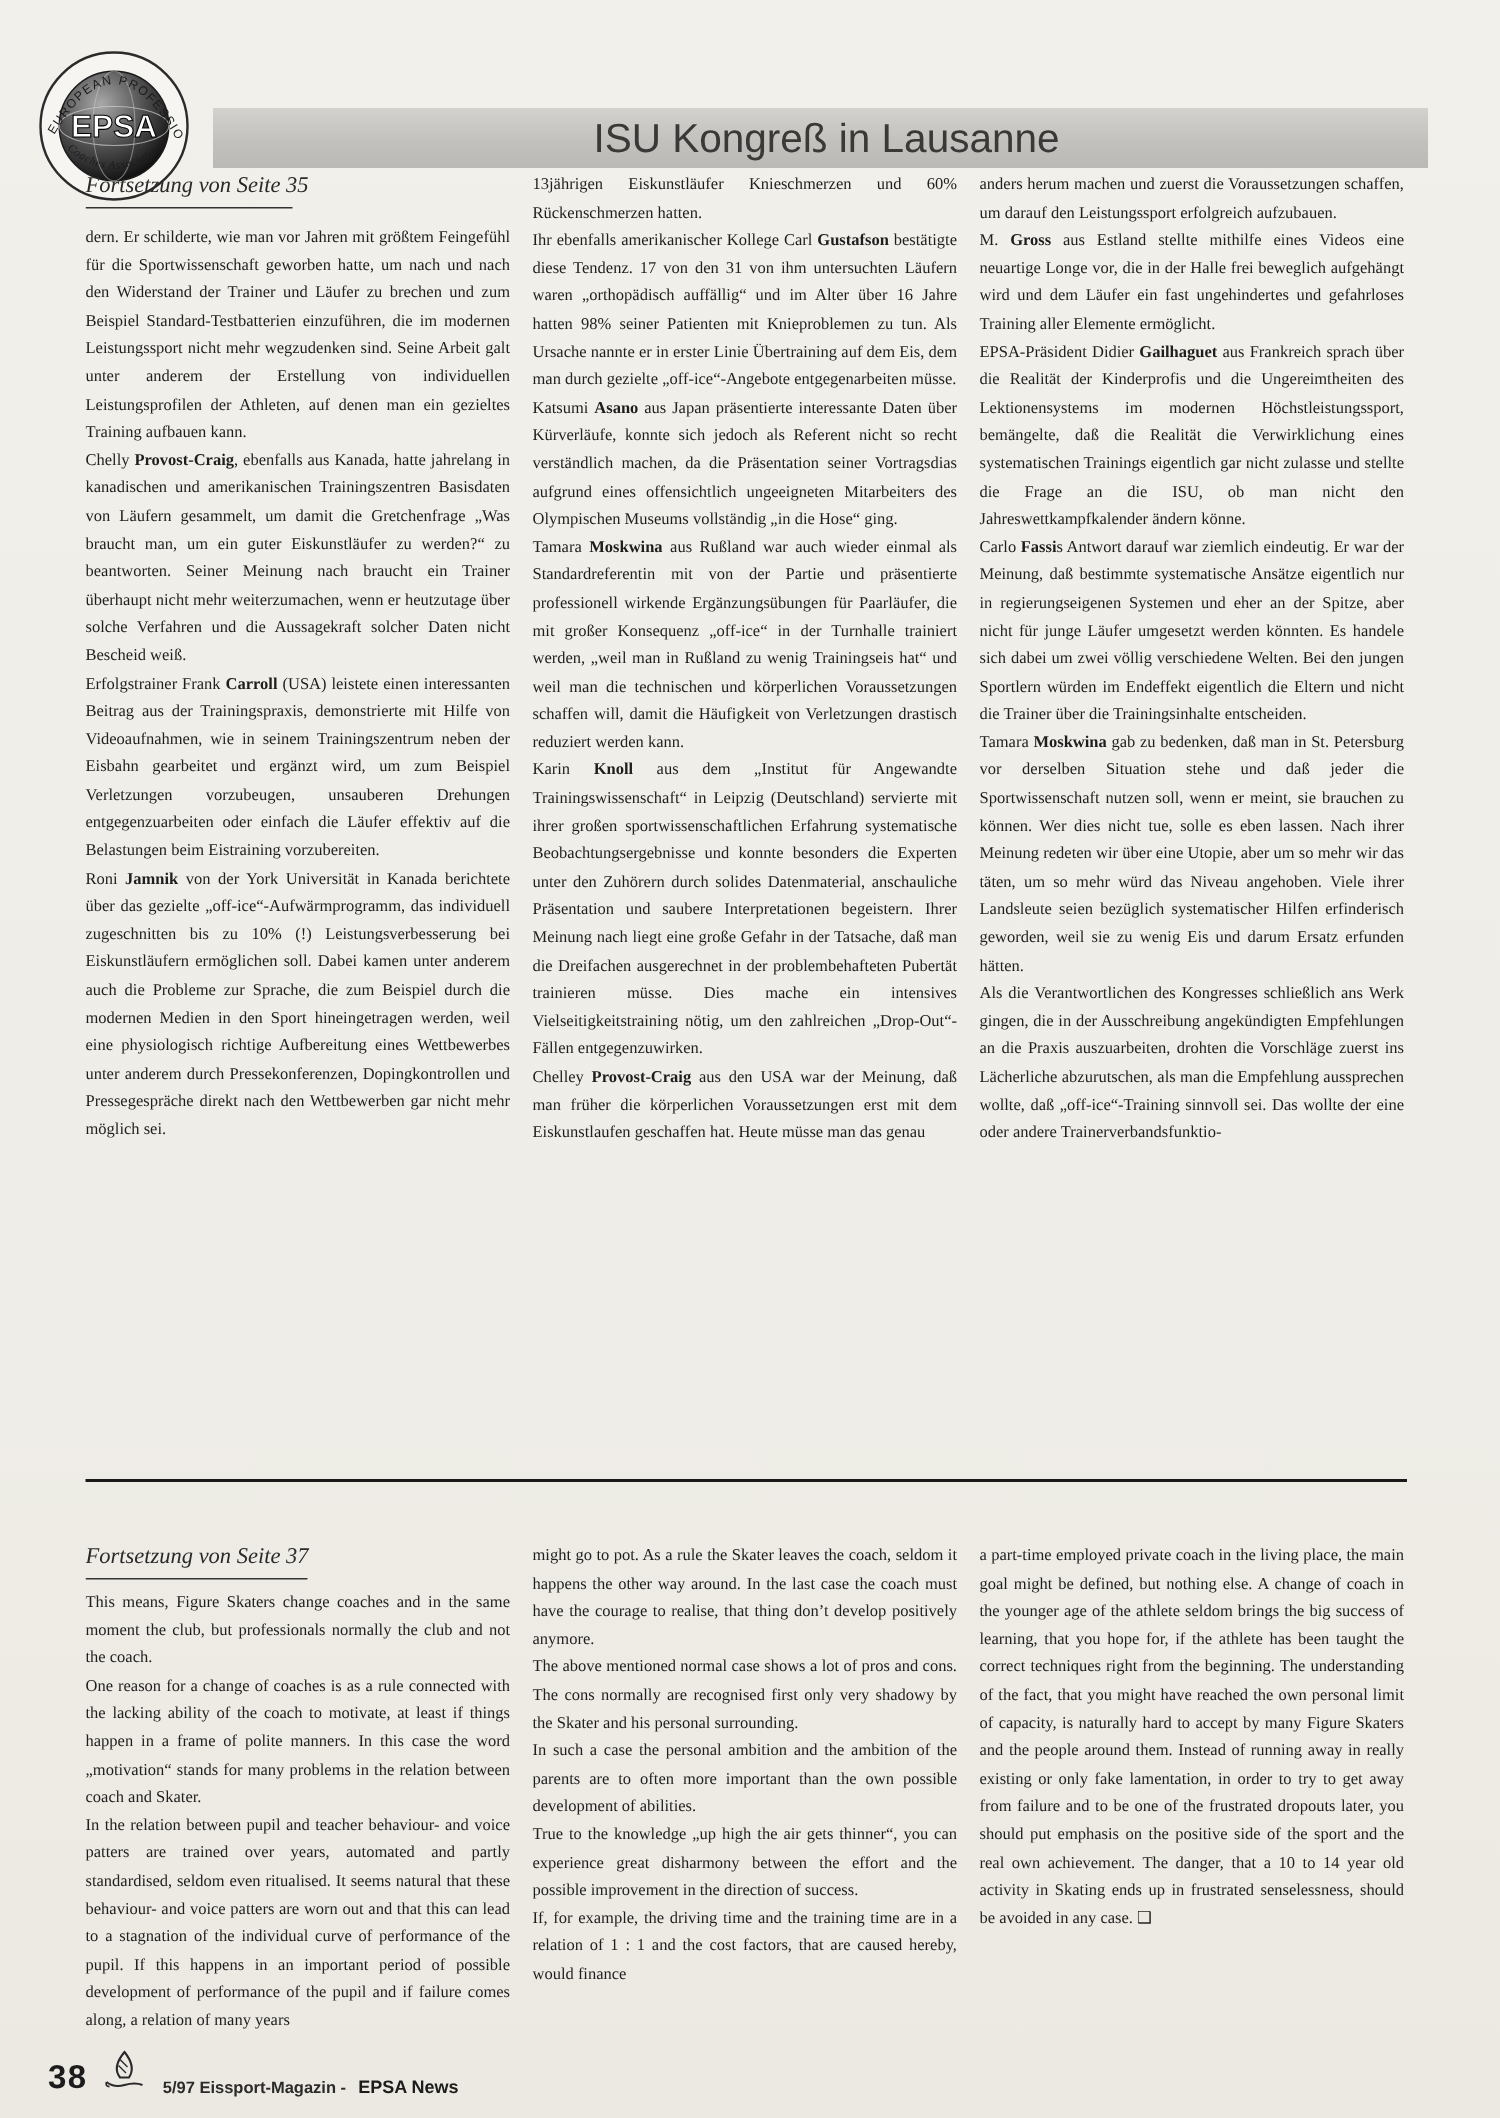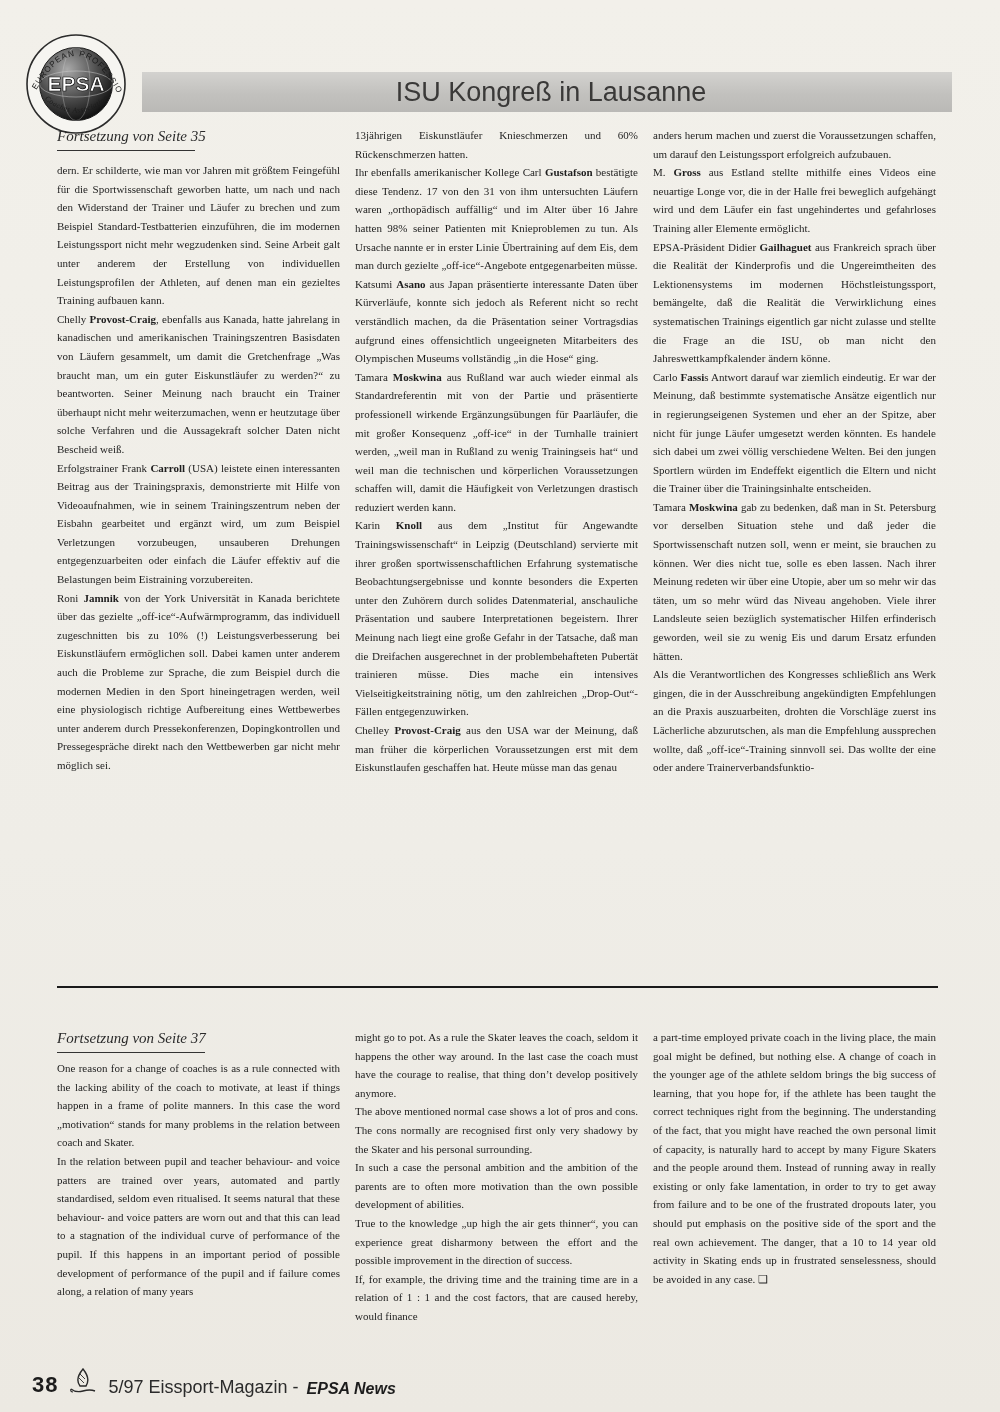--- a/index.html
+++ b/index.html
@@ -20,21 +20,21 @@
     background:linear-gradient(180deg,#d3d2cf 0%,#c2c1be 55%,#bab9b6 100%);
     display:flex;align-items:center;justify-content:center;
     font-family:"Liberation Sans","DejaVu Sans",sans-serif;
     font-size:27px;color:#3a3938;white-space:nowrap;
   }
   .banner .t-italic{margin-left:8px;}
 
   
   .cols{position:absolute;left:57px;width:881px;display:flex;gap:15px;}
   .col{width:283px;overflow:hidden;}
-  .section1{top:126px;height:860px;}
+  .section1{top:114px;height:860px;}
   .section1 .col{height:860px;}
   .section2{top:998px;height:364px;margin-top:30px;}
   .section2 .col{height:364px;}
 
   .cont-note{
     font-style:italic;font-size:15px;color:#2a2a2a;
     padding-top:2px;margin-bottom:4px;
   }
   .cont-rule{width:138px;height:1px;background:#333;margin-top:5px;margin-bottom:10px;}
   .cont-rule.s2{margin-bottom:6px;width:148px;}
@@ -46,22 +46,22 @@
 
   .divider{position:absolute;left:57px;top:986px;width:881px;height:2px;background:#1a1a1a;}
 
   
   .footer{
     position:absolute;left:32px;top:1364px;height:34px;
     display:flex;align-items:flex-end;gap:8px;
     font-family:"Liberation Sans","DejaVu Sans",sans-serif;
   }
   .page-number{font-size:22px;font-weight:bold;color:#1c1c1c;letter-spacing:1px;}
-  .footer-text{font-size:18px;color:#2b2b2b;}
-  .footer-brand{font-size:16px;color:#1c1c1c;font-weight:bold;font-style:italic;}
+  .footer-text{font-size:11px;color:#2b2b2b;font-weight:bold;}
+  .footer-brand{font-size:12px;color:#1c1c1c;font-weight:bold;}
   .footer-icon{margin:0 2px;}
 </style>
 </head>
 <body>
 
 <div class="page">
 
   <div class="logo-wrap">
     <svg width="100" height="100" viewBox="0 0 100 100">
       <defs>
@@ -124,29 +124,30 @@
     </div>
   </div>
 
   <div class="divider"></div>
 
   <div class="cols section2">
     <div class="col">
       <div class="cont-note">Fortsetzung von Seite 37</div>
       <div class="cont-rule s2"></div>
       <div class="paras">
+          <p>This means, Figure Skaters change coaches and in the same moment the club, but professionals normally the club and not the coach.</p>
           <p>One reason for a change of coaches is as a rule connected with the lacking ability of the coach to motivate, at least if things happen in a frame of polite manners. In this case the word „motivation“ stands for many problems in the relation between coach and Skater.</p>
           <p>In the relation between pupil and teacher behaviour- and voice patters are trained over years, automated and partly standardised, seldom even ritualised. It seems natural that these behaviour- and voice patters are worn out and that this can lead to a stagnation of the individual curve of performance of the pupil. If this happens in an important period of possible development of performance of the pupil and if failure comes along, a relation of many years</p>
         </div>
     </div>
     <div class="col">
       <div class="paras">
           <p>might go to pot. As a rule the Skater leaves the coach, seldom it happens the other way around. In the last case the coach must have the courage to realise, that thing don’t develop positively anymore.</p>
           <p>The above mentioned normal case shows a lot of pros and cons. The cons normally are recognised first only very shadowy by the Skater and his personal surrounding.</p>
-          <p>In such a case the personal ambition and the ambition of the parents are to often more motivation than the own possible development of abilities.</p>
+          <p>In such a case the personal ambition and the ambition of the parents are to often more important than the own possible development of abilities.</p>
           <p>True to the knowledge „up high the air gets thinner“, you can experience great disharmony between the effort and the possible improvement in the direction of success.</p>
           <p>If, for example, the driving time and the training time are in a relation of 1 : 1 and the cost factors, that are caused hereby, would finance</p>
         </div>
     </div>
     <div class="col">
       <div class="paras">
           <p>a part-time employed private coach in the living place, the main goal might be defined, but nothing else. A change of coach in the younger age of the athlete seldom brings the big success of learning, that you hope for, if the athlete has been taught the correct techniques right from the beginning. The understanding of the fact, that you might have reached the own personal limit of capacity, is naturally hard to accept by many Figure Skaters and the people around them. Instead of running away in really existing or only fake lamentation, in order to try to get away from failure and to be one of the frustrated dropouts later, you should put emphasis on the positive side of the sport and the real own achievement. The danger, that a 10 to 14 year old activity in Skating ends up in frustrated senselessness, should be avoided in any case.   ❑</p>
         </div>
     </div>
   </div>

